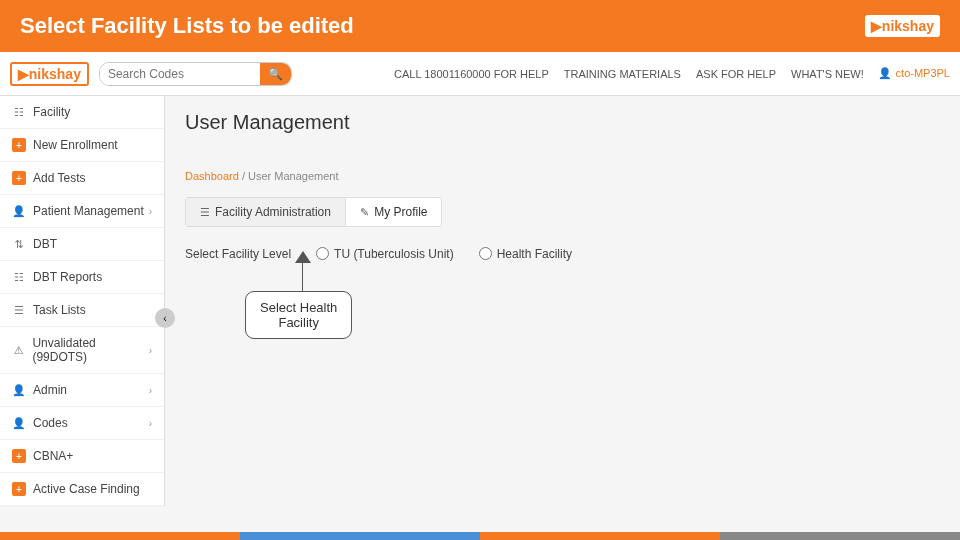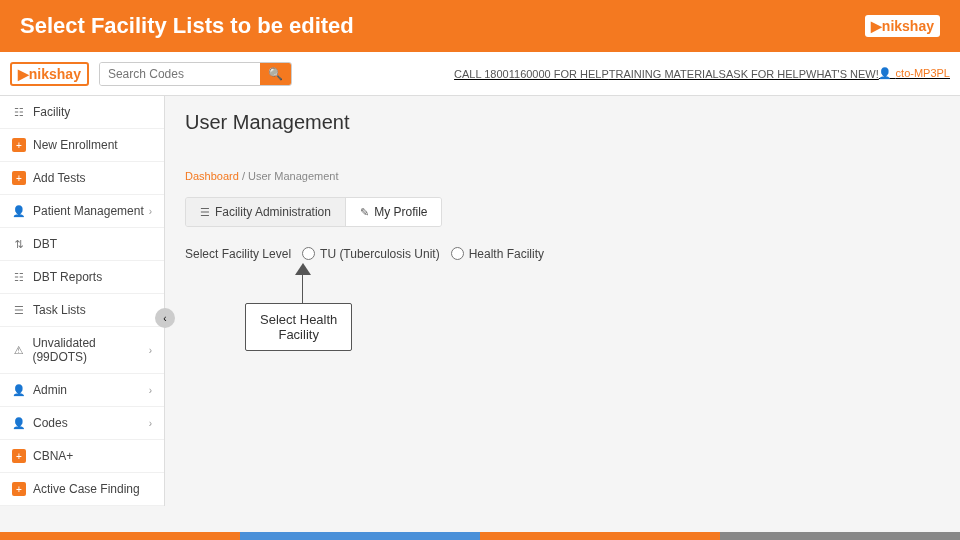--- a/index.html
+++ b/index.html
@@ -50,21 +50,21 @@
       border: 2px solid #f47920;
       padding: 2px 6px;
       border-radius: 3px;
       margin-right: 10px;
     }
 
     .search-bar {
       display: flex;
       align-items: flex-start;
       border: 1px solid #ccc;
-      border-radius: 3px;
+      border-radius: 10px;
       overflow: hidden;
       margin-right: 15px;
     }
 
     .search-bar input {
       border: none;
       outline: none;
       padding: 4px 8px;
       font-size: 12px;
       width: 160px;
@@ -76,22 +76,22 @@
       border: none;
       padding: 4px 8px;
       cursor: pointer;
       color: white;
       font-size: 12px;
     }
 
     .nav-links {
       display: flex;
       align-items: center;
+      gap: 15px;
       margin-left: auto;
-      text-decoration: underline;
     }
 
     .nav-link {
       font-size: 11px;
       color: #555;
       cursor: pointer;
       white-space: nowrap;
     }
 
     .nav-link.user {
@@ -229,22 +229,22 @@
       background: white;
       color: #333;
     }
 
     .tab-icon { font-size: 11px; color: #666; }
 
     
     .facility-level-row {
       display: flex;
       align-items: center;
-      gap: 11px;
-      margin-bottom: 32px;
+      gap: 25px;
+      margin-bottom: 20px;
     }
 
     .facility-level-label {
       font-size: 12px;
       color: #444;
       font-weight: 500;
     }
 
     .radio-option {
       display: flex;
@@ -285,21 +285,21 @@
       top: -28px;
       left: 57px;
       width: 1px;
       height: 28px;
       background: #555;
     }
 
     .callout-box {
       background: white;
       border: 1.5px solid #555;
-      border-radius: 2px;
+      border-radius: 9px;
       padding: 8px 14px;
       font-size: 13px;
       color: #333;
       font-weight: 500;
       text-align: center;
       min-width: 100px;
     }
 
     
     .bottom-bar {

